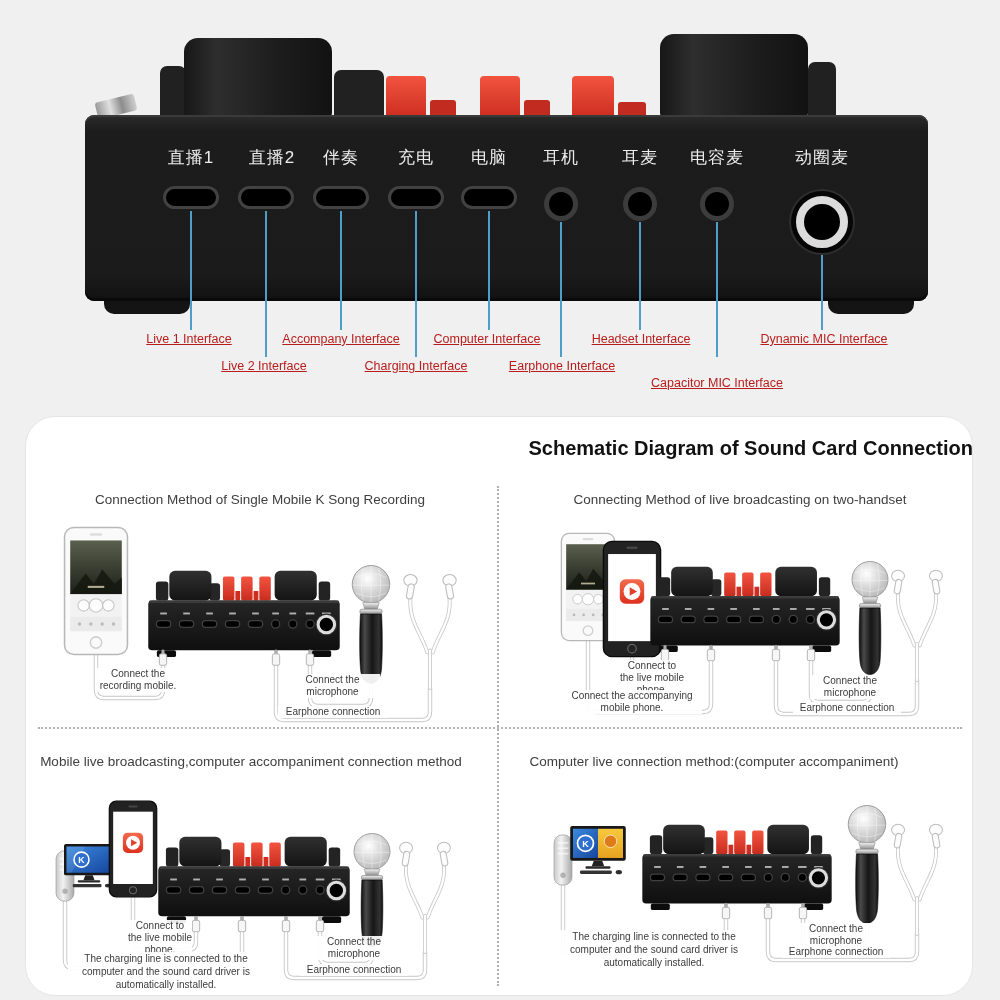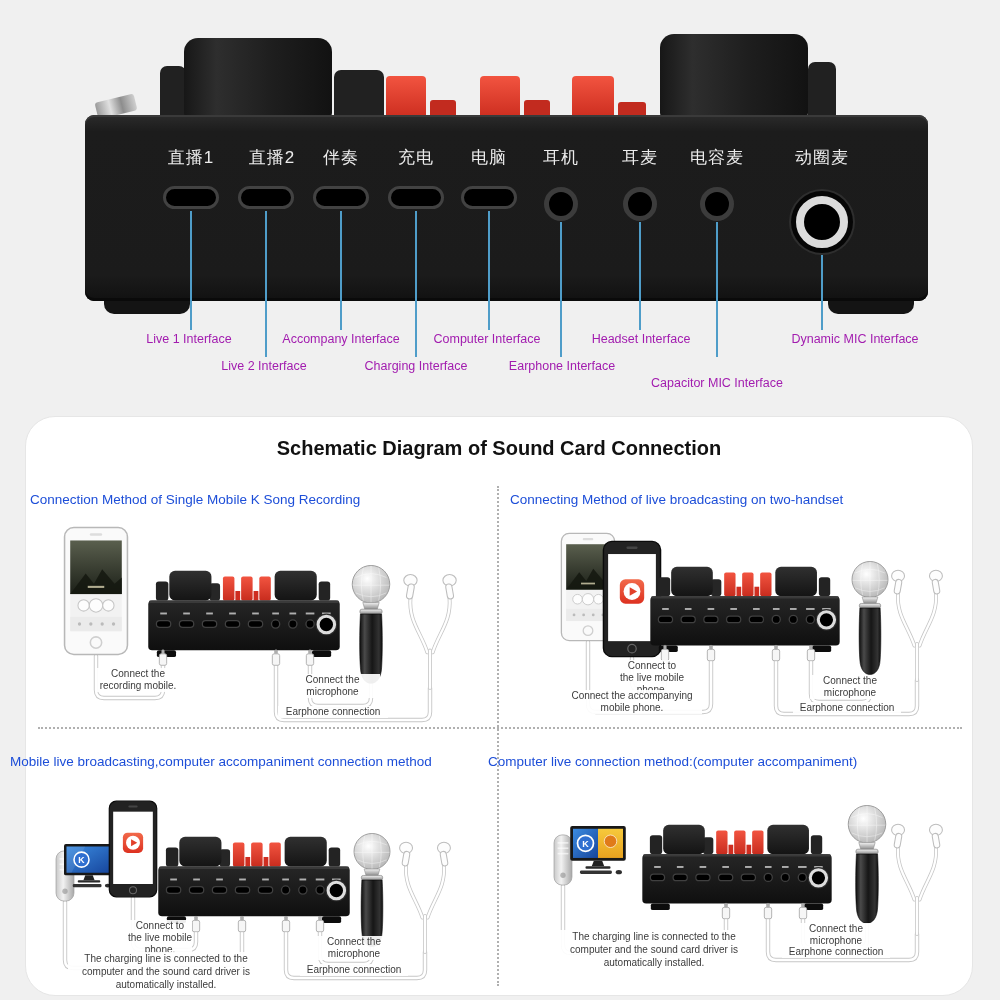--- a/index.html
+++ b/index.html
@@ -23,26 +23,26 @@
     background:linear-gradient(180deg,#2b2b2b,#1c1c1c 9%,#1b1b1b 86%,#111);
     border-radius:9px;box-shadow:inset 0 2px 0 #3a3a3a, inset 0 -3px 0 #0a0a0a;
   }
   .device-foot{top:297px;width:86px;height:17px;background:#141414;border-radius:0 0 10px 10px;z-index:1;}
   .cn-label{top:146px;transform:translateX(-50%);font-size:17px;color:#ececec;letter-spacing:1px;white-space:nowrap;z-index:3;}
   .usb-port{top:186px;width:56px;height:23px;background:#000;border:3px solid #424242;border-radius:13px;box-sizing:border-box;transform:translateX(-50%);z-index:3;}
   .jack-port{top:187px;width:34px;height:34px;background:#000;border:5px solid #3c3c3c;border-radius:50%;box-sizing:border-box;transform:translateX(-50%);z-index:3;}
   .big-jack{top:191px;width:62px;height:62px;border-radius:50%;background:#060606;box-shadow:0 0 0 2px #2e2e2e;transform:translateX(-50%);display:flex;align-items:center;justify-content:center;z-index:3;}
   .big-jack-ring{width:52px;height:52px;border-radius:50%;border:8px solid #dcdcdc;background:#000;box-sizing:border-box;}
   .callout-line{width:2px;background:#4f9dc9;transform:translateX(-50%);z-index:2;}
-  .en-label{font-size:12.5px;color:#a21caf;transform:translateX(-50%);white-space:nowrap;z-index:4;}
+  .en-label{font-size:12.5px;color:#b91c1c;transform:translateX(-50%);white-space:nowrap;z-index:4;text-decoration:underline;}
 
   
   #schematic-box{left:25px;top:416px;width:948px;height:580px;background:#fff;border:1px solid #e6e6e6;border-radius:30px;box-sizing:border-box;}
-  #schematic-title{left:25px;top:437px;width:948px;text-align:center;font-size:20px;font-weight:bold;color:#111;}
-  .quad-heading{font-size:13.5px;color:#1d4ed8;text-align:left;}
+  #schematic-title{left:25px;top:437px;width:948px;text-align:right;font-size:20px;font-weight:bold;color:#111;}
+  .quad-heading{font-size:13.5px;color:#404040;text-align:center;}
   .divider-v{left:497px;top:486px;height:500px;width:0;border-left:2px dotted #b0b0b0;}
   .divider-h{left:38px;top:727px;width:924px;height:0;border-top:2px dotted #b0b0b0;}
 
   
   .scene-wrap{overflow:visible;}
   .scene-wrap svg{position:absolute;left:0;top:0;overflow:visible;}
   .cable-out{fill:none;stroke:#c6c6c6;stroke-width:4.4;stroke-linecap:round;stroke-linejoin:round;}
   .cable-in{fill:none;stroke:#ffffff;stroke-width:2.6;stroke-linecap:round;stroke-linejoin:round;}
   .slabel{position:absolute;font-size:10px;line-height:1.22;color:#3b3b3b;text-align:center;background:rgba(255,255,255,.93);}
   .slabel-sm{font-size:10px;line-height:1.3;}
@@ -287,21 +287,21 @@
 <div class="abs callout-line" style="left:822px;top:255px;height:75px"></div>
 
 <div class="abs en-label" style="left:189px;top:332px">Live 1 Interface</div>
 <div class="abs en-label" style="left:264px;top:359px">Live 2 Interface</div>
 <div class="abs en-label" style="left:341px;top:332px">Accompany Interface</div>
 <div class="abs en-label" style="left:416px;top:359px">Charging Interface</div>
 <div class="abs en-label" style="left:487px;top:332px">Computer Interface</div>
 <div class="abs en-label" style="left:562px;top:359px">Earphone Interface</div>
 <div class="abs en-label" style="left:641px;top:332px">Headset Interface</div>
 <div class="abs en-label" style="left:717px;top:376px">Capacitor MIC Interface</div>
-<div class="abs en-label" style="left:855px;top:332px">Dynamic MIC Interface</div>
+<div class="abs en-label" style="left:824px;top:332px">Dynamic MIC Interface</div>
 
 <div class="abs" id="schematic-box"></div>
 <div class="abs" id="schematic-title">Schematic Diagram of Sound Card Connection</div>
 <div class="abs divider-v"></div>
 <div class="abs divider-h"></div>
 
 <div class="abs quad-heading" style="left:30px;top:492px;width:460px">Connection Method of Single Mobile K Song Recording</div>
 <div class="abs quad-heading" style="left:510px;top:492px;width:460px">Connecting Method of live broadcasting on two-handset</div>
 <div class="abs quad-heading" style="left:10px;top:754px;width:482px">Mobile live broadcasting,computer accompaniment connection method</div>
 <div class="abs quad-heading" style="left:488px;top:754px;width:452px">Computer live connection method:(computer accompaniment)</div>

